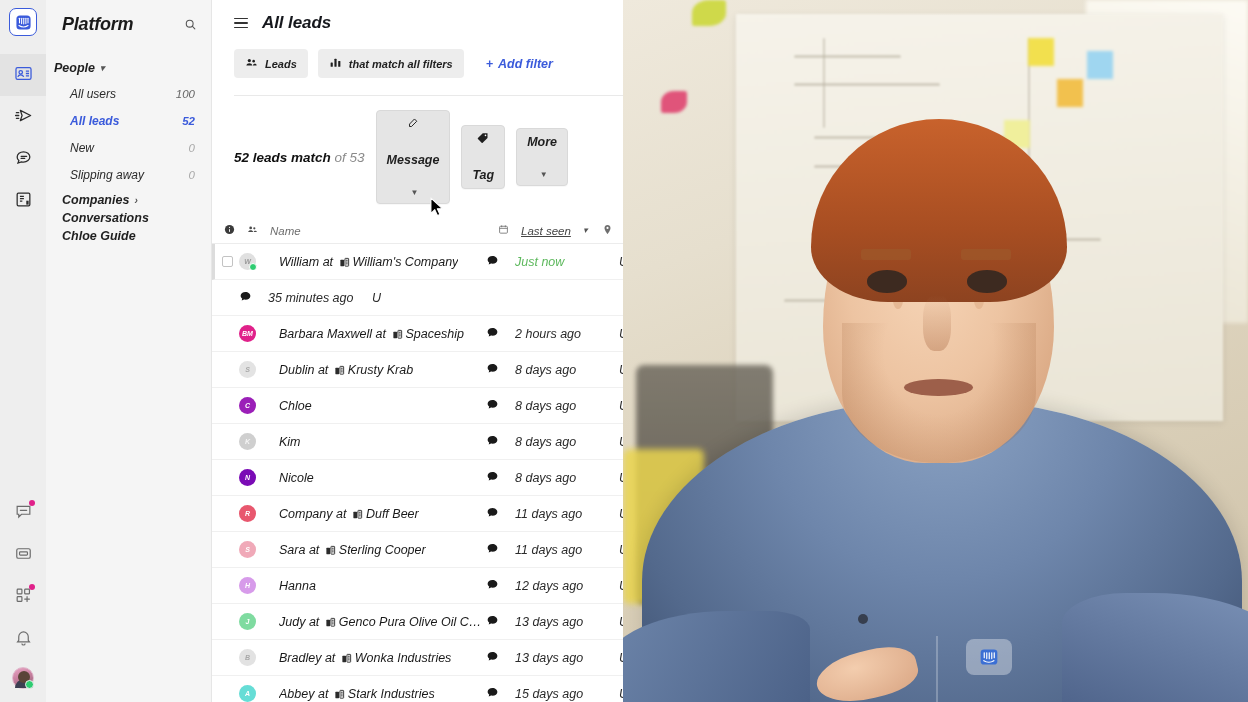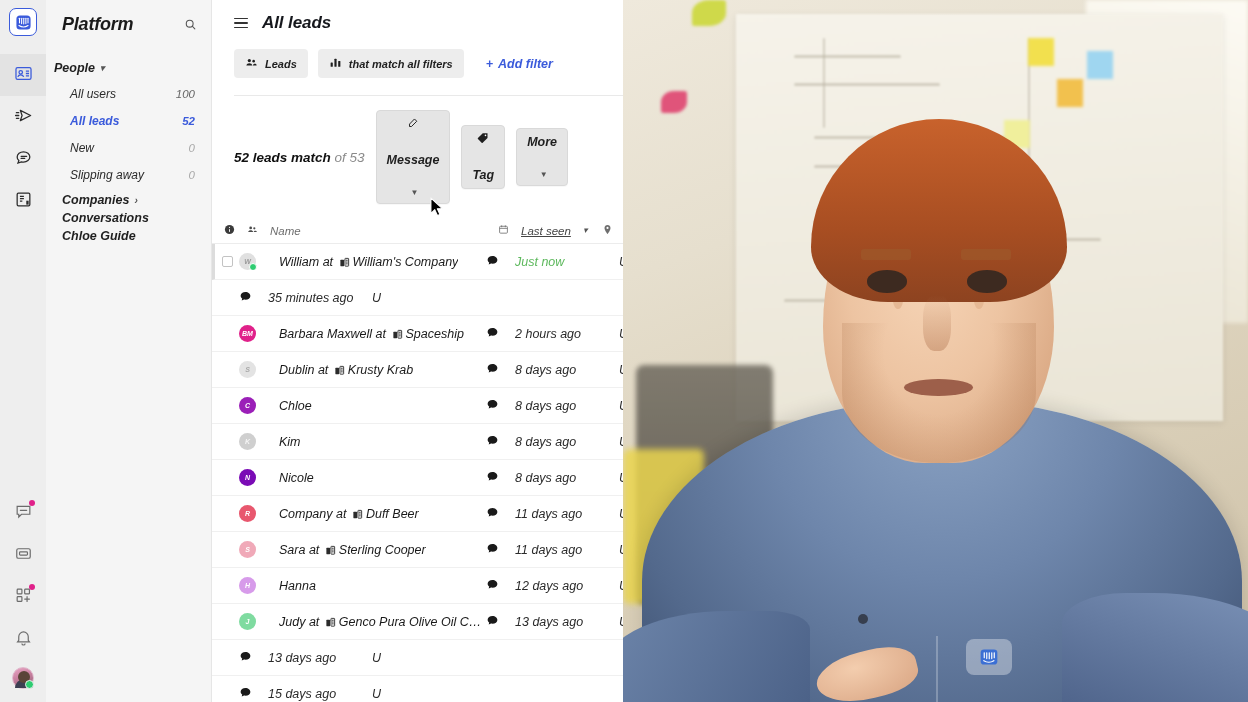--- a/index.html
+++ b/index.html
@@ -787,30 +787,54 @@
             <span class="cell-msg">
               <span><svg width="13" height="13" viewBox="0 0 24 24" fill="#1a1a1a">
                   <path d="M12 3.6c-5 0-9 3.1-9 6.9 0 2 1.1 3.8 2.9 5L5 19.5l4.3-1.9c.86.2 1.76.3 2.7.3 5 0 9-3.1 9-6.9S17 3.6 12 3.6z"></path>
                 </svg></span>
             </span>
             <span class="cell-seen">13 days ago</span>
             <span class="cell-last">U</span>
           </div>
           <div class="row">
             <span class="cb hidden"></span>
+            <span class="cell-name">
+              <span class="avatar" style="background:#e2e2e2;color:#a8a8a8">B</span>
+              <span class="nm"><span>Bradley</span> <span class="at">at</span> <span class="co-ico">
+                  <svg width="11" height="11" viewBox="0 0 24 24" fill="#2b2b2b">
+                    <rect x="3" y="6" width="8" height="14" rx="1"></rect>
+                    <rect x="13" y="3" width="8" height="17" rx="1" fill="#fff" stroke="#2b2b2b" stroke-width="2"></rect>
+                    <rect x="15" y="6" width="4" height="2"></rect>
+                    <rect x="15" y="10" width="4" height="2"></rect>
+                    <rect x="15" y="14" width="4" height="2"></rect>
+                  </svg>
+                </span><span>Wonka Industries</span></span>
+            </span>
             <span class="cell-msg">
               <span><svg width="13" height="13" viewBox="0 0 24 24" fill="#1a1a1a">
                   <path d="M12 3.6c-5 0-9 3.1-9 6.9 0 2 1.1 3.8 2.9 5L5 19.5l4.3-1.9c.86.2 1.76.3 2.7.3 5 0 9-3.1 9-6.9S17 3.6 12 3.6z"></path>
                 </svg></span>
             </span>
             <span class="cell-seen">13 days ago</span>
             <span class="cell-last">U</span>
           </div>
           <div class="row">
             <span class="cb hidden"></span>
+            <span class="cell-name">
+              <span class="avatar" style="background:#66ddd6;color:#ffffff">A</span>
+              <span class="nm"><span>Abbey</span> <span class="at">at</span> <span class="co-ico">
+                  <svg width="11" height="11" viewBox="0 0 24 24" fill="#2b2b2b">
+                    <rect x="3" y="6" width="8" height="14" rx="1"></rect>
+                    <rect x="13" y="3" width="8" height="17" rx="1" fill="#fff" stroke="#2b2b2b" stroke-width="2"></rect>
+                    <rect x="15" y="6" width="4" height="2"></rect>
+                    <rect x="15" y="10" width="4" height="2"></rect>
+                    <rect x="15" y="14" width="4" height="2"></rect>
+                  </svg>
+                </span><span>Stark Industries</span></span>
+            </span>
             <span class="cell-msg">
               <span><svg width="13" height="13" viewBox="0 0 24 24" fill="#1a1a1a">
                   <path d="M12 3.6c-5 0-9 3.1-9 6.9 0 2 1.1 3.8 2.9 5L5 19.5l4.3-1.9c.86.2 1.76.3 2.7.3 5 0 9-3.1 9-6.9S17 3.6 12 3.6z"></path>
                 </svg></span>
             </span>
             <span class="cell-seen">15 days ago</span>
             <span class="cell-last">U</span>
           </div>
           <div class="row">
             <span class="cb hidden"></span>

